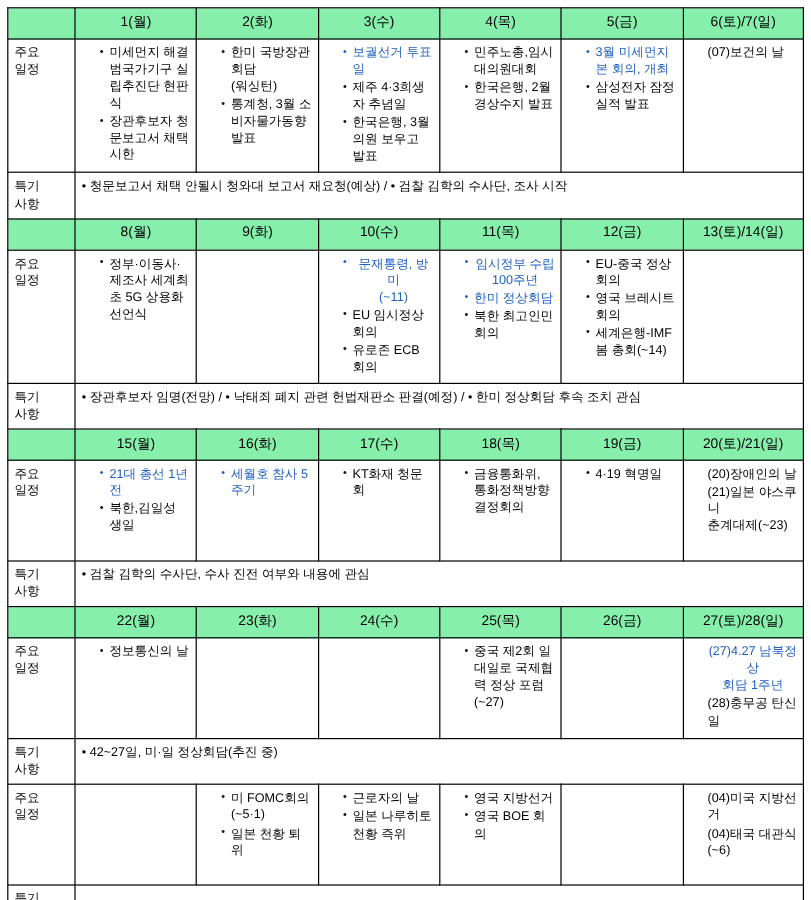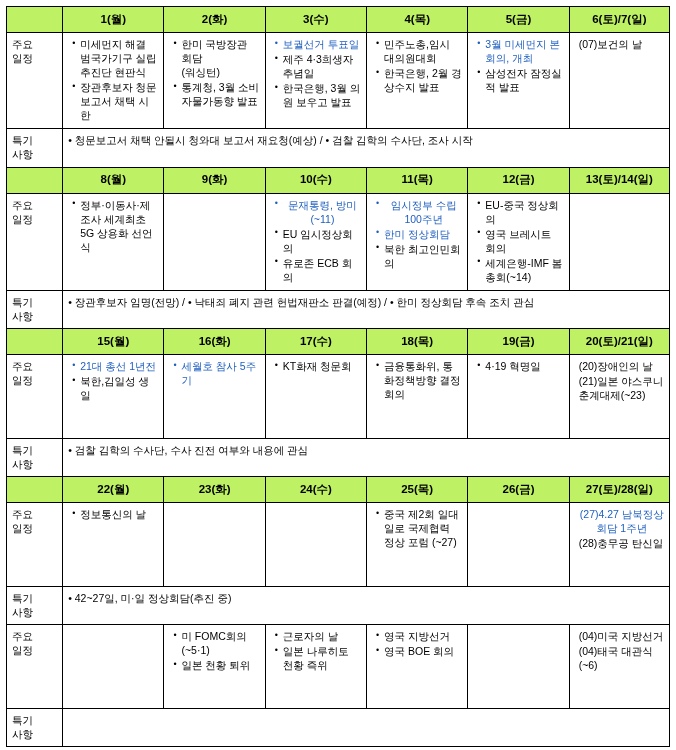--- a/index.html
+++ b/index.html
@@ -32,23 +32,23 @@
     padding: 4px 4px 5px 5px;
     font-size: 10.5px;
     line-height: 1.34;
     font-weight: normal;
   }
   col.c0 { width: 56px; }
   col.c1, col.c2, col.c3, col.c4, col.c5 { width: 101px; }
   col.c6 { width: 100px; }
 
   tr.hdr td {
-    background: #bef264;
+    background: #86efac;
     text-align: center;
-    font-weight: bold;
+    font-weight: normal;
     font-size: 11.5px;
     padding: 4px 2px;
     vertical-align: middle;
     height: 17px;
   }
   td.rowlabel {
     text-align: left;
     vertical-align: middle;
     font-size: 11px;
     line-height: 1.45;
@@ -68,21 +68,21 @@
     padding-bottom: 3px;
   }
   ul.bullets {
     list-style: none;
     margin: 0;
     padding: 0;
   }
   ul.bullets li {
     position: relative;
     padding-left: 8px;
-    margin: 0 0 1px 4px;
+    margin: 0 0 1px 15px;
     white-space: pre-line;
   }
   ul.bullets li:before {
     content: "•";
     position: absolute;
     left: 0;
     top: -0.5px;
     font-size: 9px;
   }
   ul.bullets li.nobullet {

